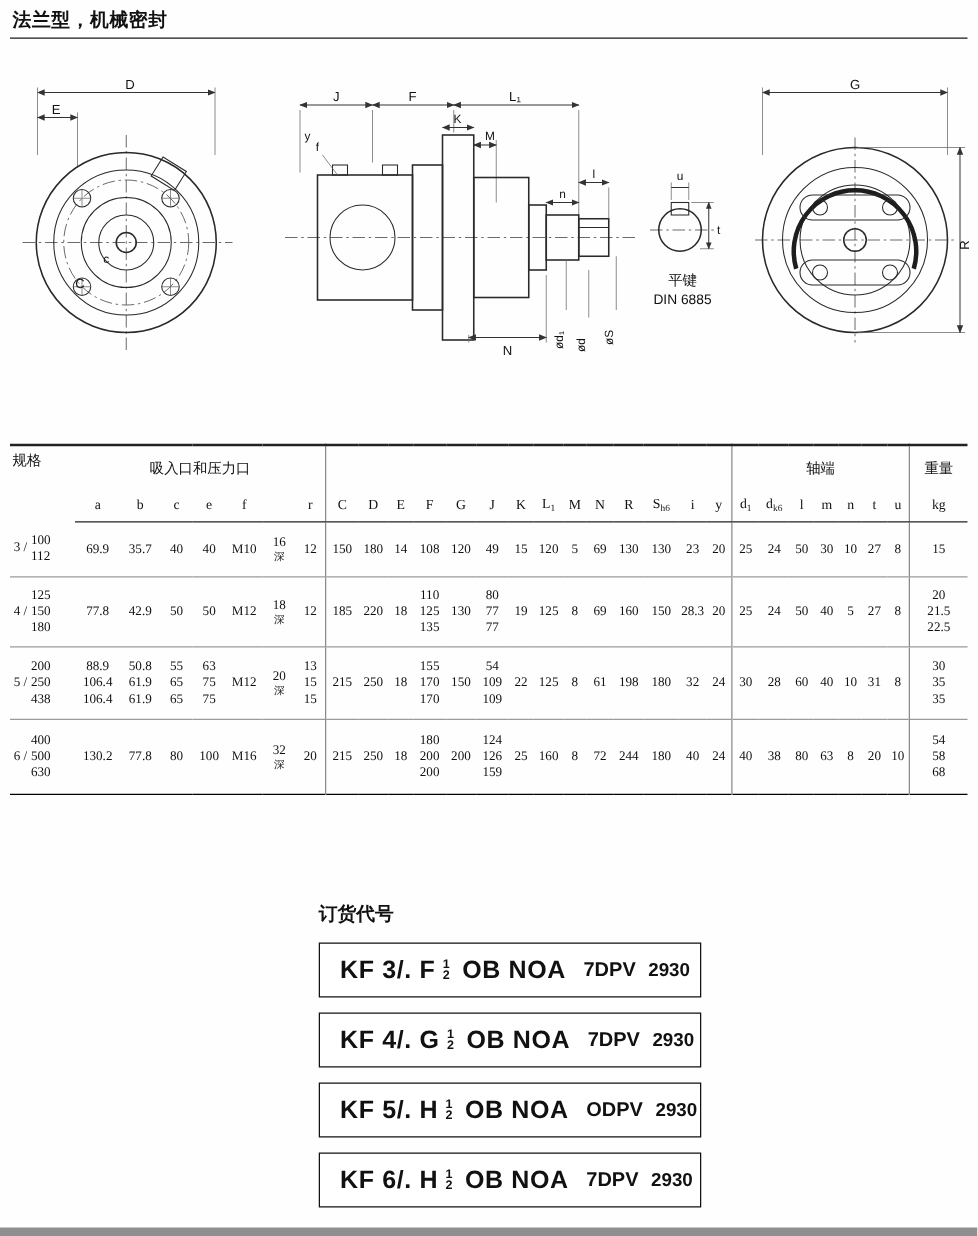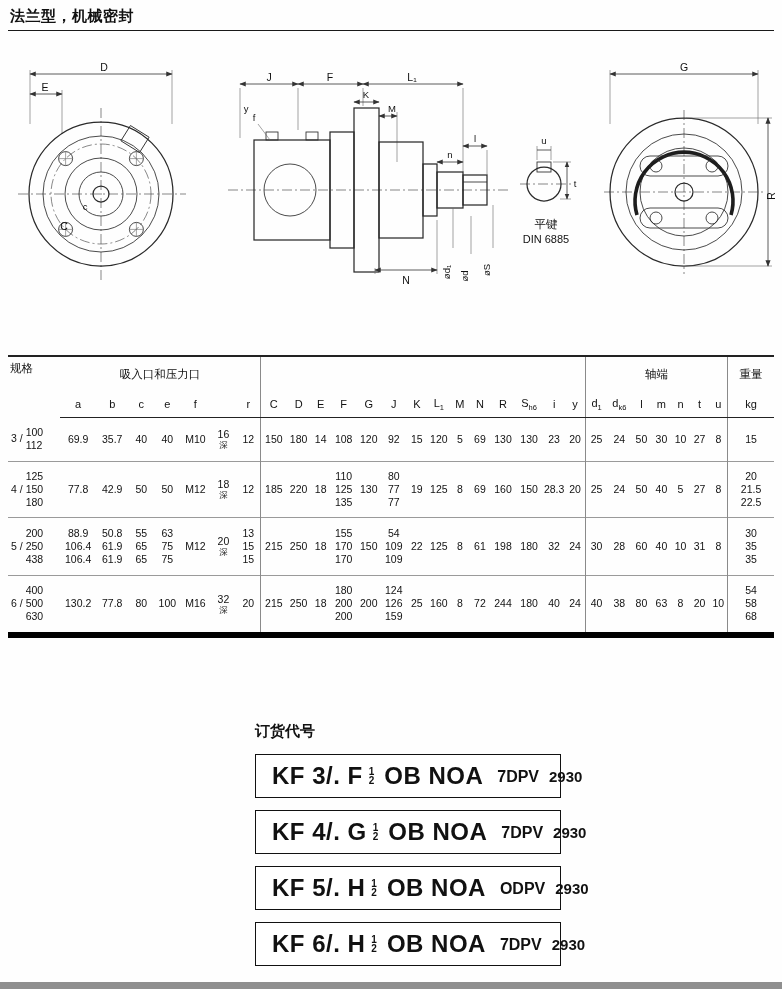--- a/index.html
+++ b/index.html
@@ -22,21 +22,21 @@
   .thin { stroke-width:0.85; }
   .cl { fill:none; stroke:#555; stroke-width:0.7; stroke-dasharray:10 3 2 3; }
   .dim { stroke:#333; stroke-width:0.8; fill:none; }
   .ext { stroke:#666; stroke-width:0.6; fill:none; }
   .dl { font-size:10.5px; fill:#111; text-anchor:middle; font-family:inherit; }
   .dls { font-size:9.5px; fill:#111; text-anchor:middle; font-family:inherit; }
   
   #table-wrap { position:absolute; left:8px; top:355px; width:766px; }
   #spec-table {
     border-collapse:collapse; table-layout:fixed; width:766px;
-    border-top:2px solid #222; border-bottom:6px solid #000000;
+    border-top:2px solid #222; border-bottom:1px solid #000000;font-family:Liberation Serif, serif;
   }
   #spec-table th, #spec-table td {
     font-weight:normal; text-align:center; vertical-align:middle;
     padding:0; font-size:10.5px; color:#111; overflow:hidden;
   }
   #spec-table thead tr.grp th { font-size:11.5px; height:36px; font-weight:normal; }
   #spec-table thead th.spec-h { text-align:left; vertical-align:top; padding:4px 0 0 2px; }
   #spec-table thead tr.cols th { height:25px; border-bottom:1px solid #222; font-size:11px; }
   #spec-table thead tr.cols th sub, .subtle sub { font-size:7.5px; }
   #spec-table tbody tr { border-bottom:1px solid #9a9a9a; }
@@ -47,21 +47,21 @@
   .specwrap { display:flex; align-items:center; gap:3px; padding-left:3px; }
   .pfx { font-size:10.5px; }
   .sizes { display:flex; flex-direction:column; line-height:13px; text-align:left; }
   
   #order-heading { position:absolute; left:255px; top:722px; font-size:15px; font-weight:bold; }
   #order-boxes { position:absolute; left:255px; top:754px; width:306px; display:flex; flex-direction:column; gap:12px; }
   .obox {
     border:1.5px solid #111; height:44px; background:#fff;
     display:flex; align-items:center; padding-left:16px; gap:10px;
   }
-  .oc-main { font-size:24px; font-weight:bold; letter-spacing:.5px; white-space:pre; }
+  .oc-main { font-size:20px; font-weight:bold; letter-spacing:.5px; white-space:pre; }
   .frac { display:flex; flex-direction:column; font-size:10px; font-weight:bold; line-height:9px; text-align:center; margin-left:-4px; }
   .stack { display:flex; flex-direction:row; text-align:center; }
   .stack-big { font-size:16px; font-weight:bold; line-height:15px; margin-left:4px; }
   .stack-sm { font-size:15px; font-weight:bold; line-height:11px; }
   .footer-bar { position:absolute; left:0; bottom:0; width:782px; height:7px; background:#8f8f8f; }
 </style>
 </head>
 <body>
 
 <div class="page-title">法兰型，机械密封</div>
@@ -358,21 +358,21 @@
           <td>
             <div>14</div>
           </td>
           <td>
             <div>108</div>
           </td>
           <td>
             <div>120</div>
           </td>
           <td>
-            <div>92</div>
+            <div>49</div>
           </td>
           <td>
             <div>15</div>
           </td>
           <td>
             <div>120</div>
           </td>
           <td>
             <div>5</div>
           </td>

